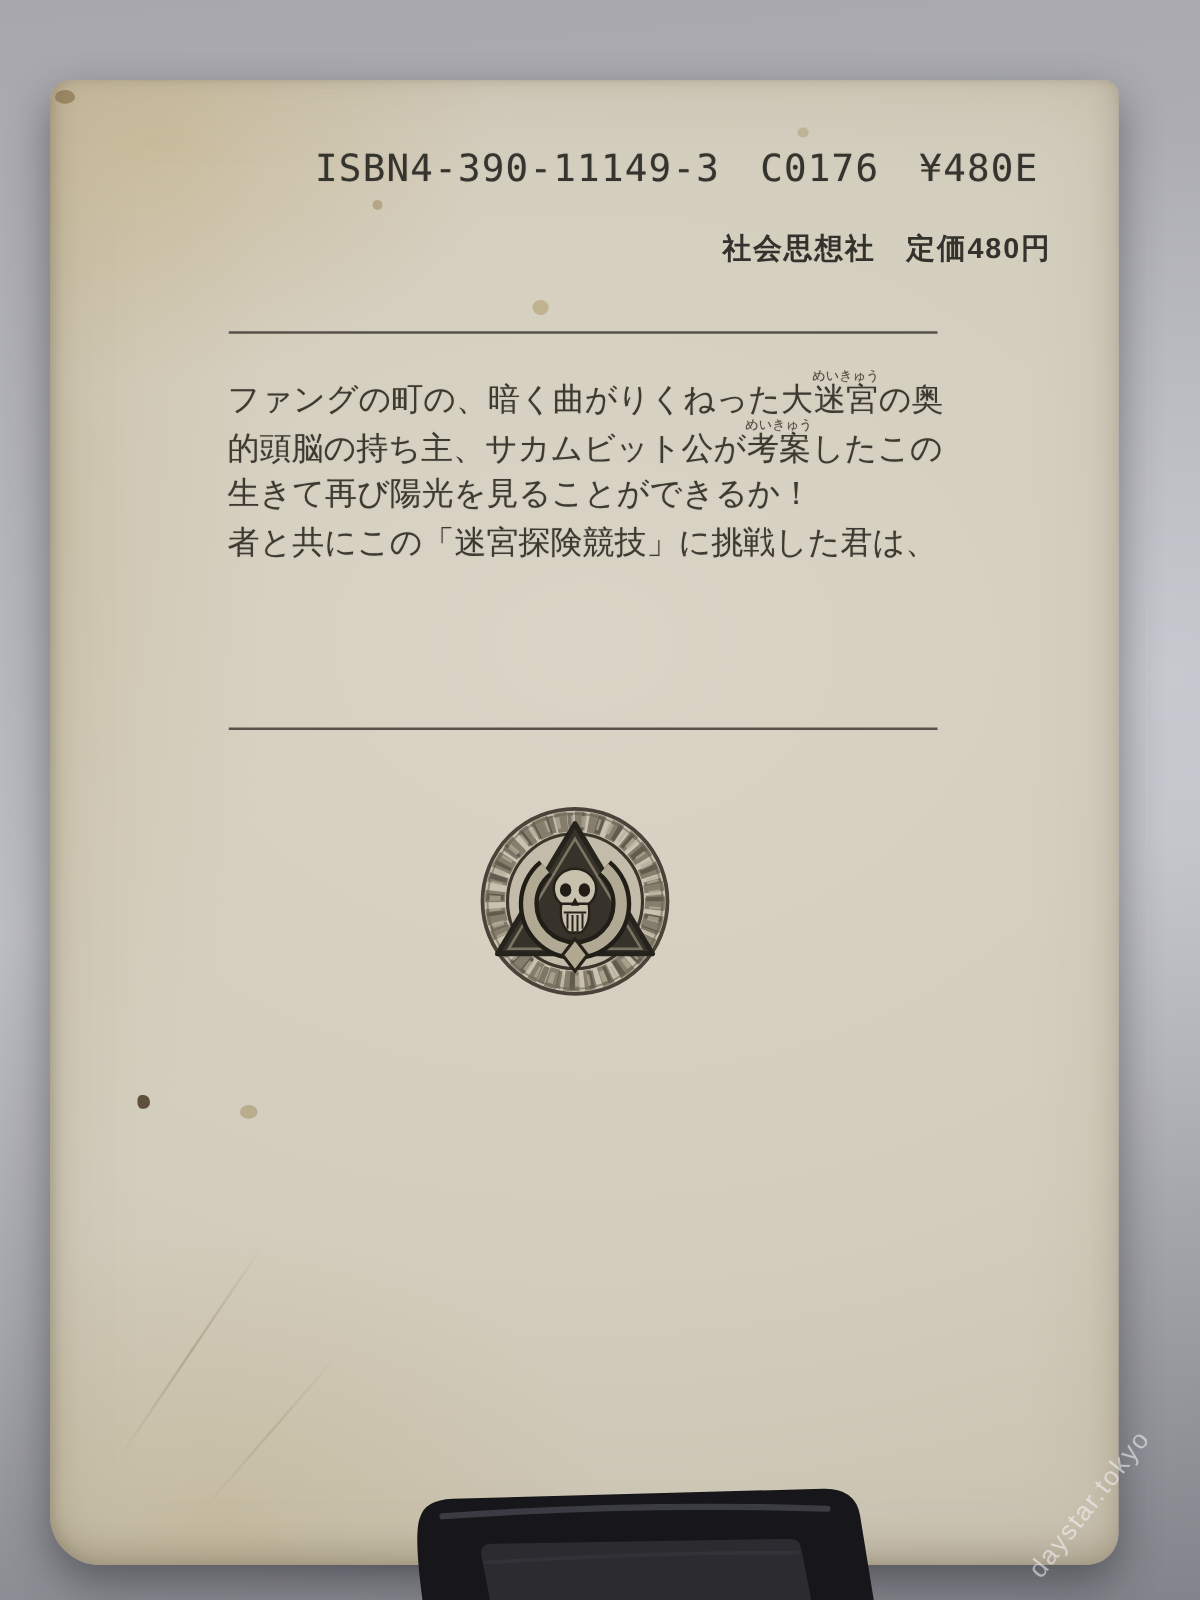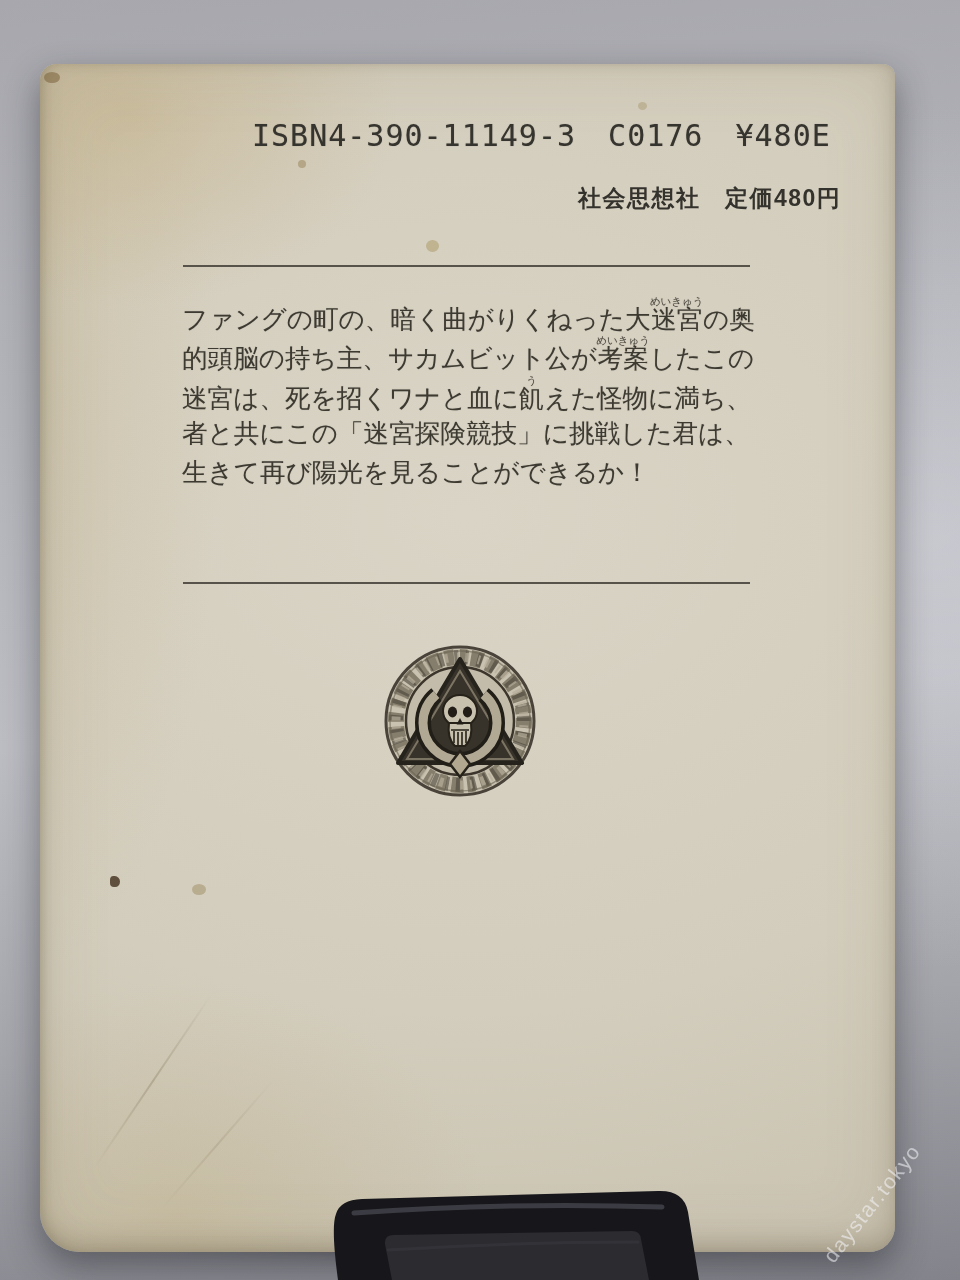--- a/index.html
+++ b/index.html
@@ -61,23 +61,22 @@
 
     <div class="isbn">ISBN4-390-11149-3 C0176 ¥480E</div>
 
     <div class="pubprice">社会思想社　定価480円</div>
 
     <div class="rule rule-top"></div>
 
     <div class="blurb">
         <div class="blurb-line">ファングの町の、暗く曲がりくねった大<ruby>迷宮<rt>めいきゅう</rt></ruby>の奥</div>
         <div class="blurb-line">的頭脳の持ち主、サカムビット公が<ruby>考案<rt>めいきゅう</rt></ruby>したこの</div>
-        <div class="blurb-line">迷宮は、死を招くワナと血に<ruby>飢<rt>う</rt></ruby>えた怪物に満ち、</div>
+        <div class="blurb-line">生きて再び陽光を見ることができるか！</div>
         <div class="blurb-line">者と共にこの「迷宮探険競技」に挑戦した君は、</div>
-        <div class="blurb-line">生きて再び陽光を見ることができるか！</div>
       </div>
 
     <div class="rule rule-bottom"></div>
 
     <svg class="emblem" viewBox="0 0 156 156" aria-hidden="true">
       <circle cx="78" cy="78" r="74" fill="#c9c2b0" stroke="#49433a" stroke-width="3"></circle>
       <circle cx="78" cy="78" r="64" fill="none" stroke="#7a7260" stroke-width="16" stroke-dasharray="7 4 12 5 9 6" opacity=".85"></circle>
       <circle cx="78" cy="78" r="64" fill="none" stroke="#4a443a" stroke-width="14" stroke-dasharray="3 9 5 11 4 7" opacity=".6" transform="rotate(30 78 78)"></circle>
       <circle cx="78" cy="78" r="64" fill="none" stroke="#b6ae9a" stroke-width="9" stroke-dasharray="2 6 4 9" opacity=".7" transform="rotate(-15 78 78)"></circle>
       <circle cx="78" cy="78" r="70" fill="none" stroke="#6b6454" stroke-width="1.5" opacity=".6"></circle>

